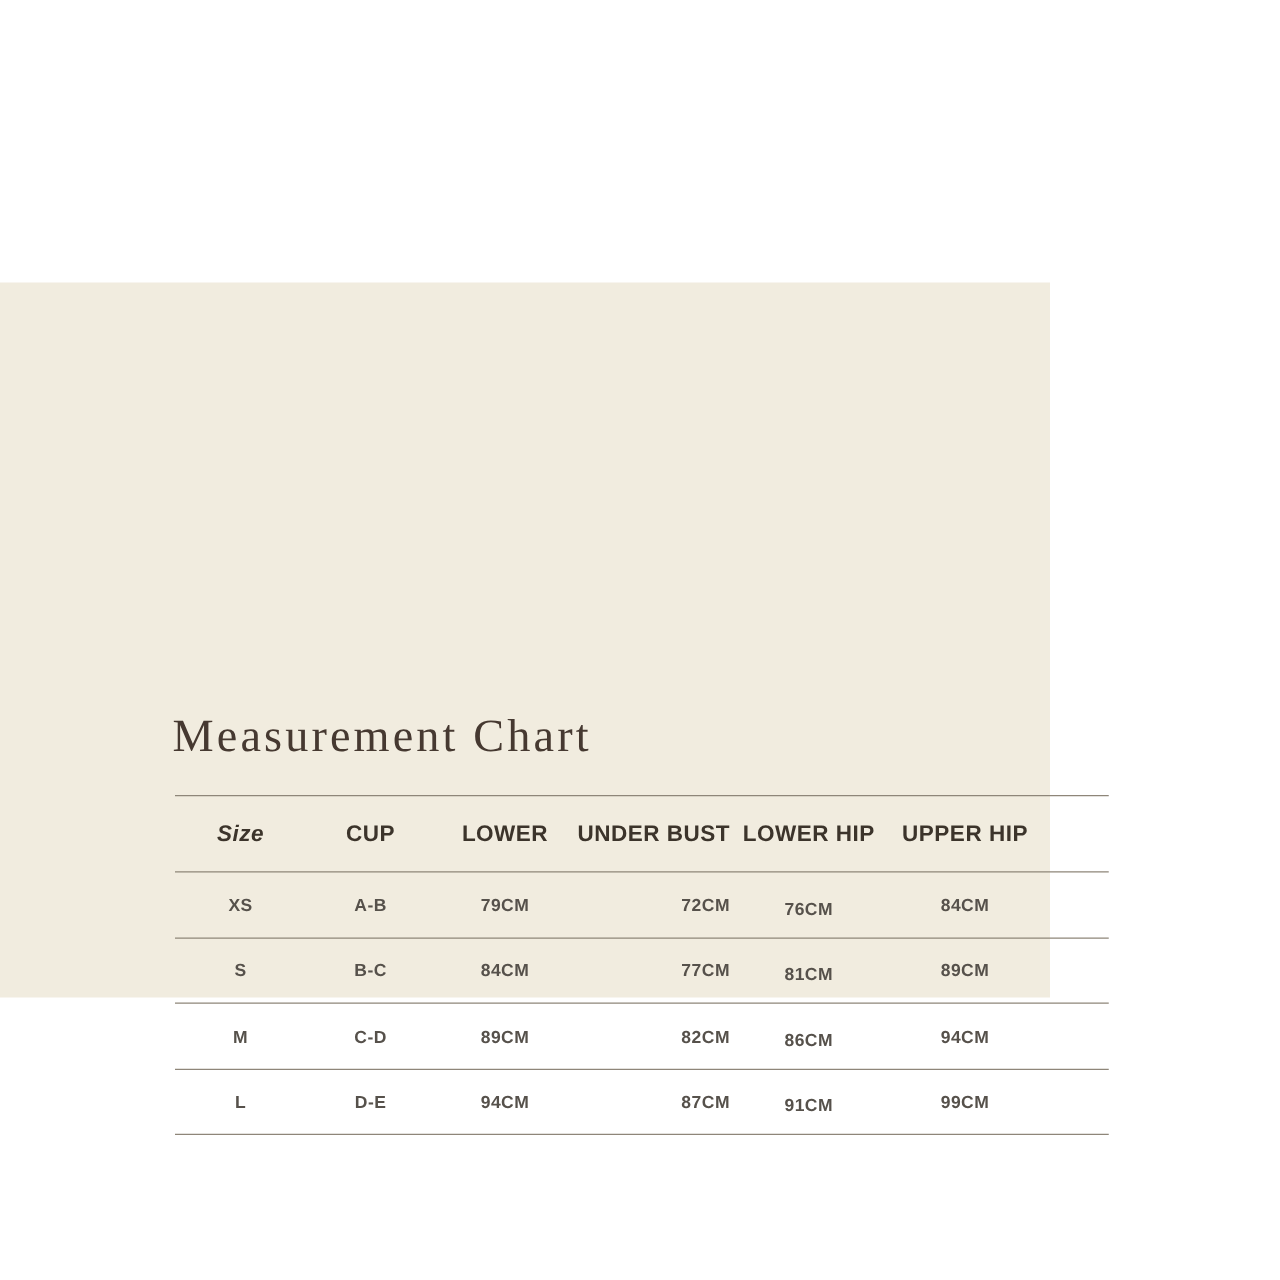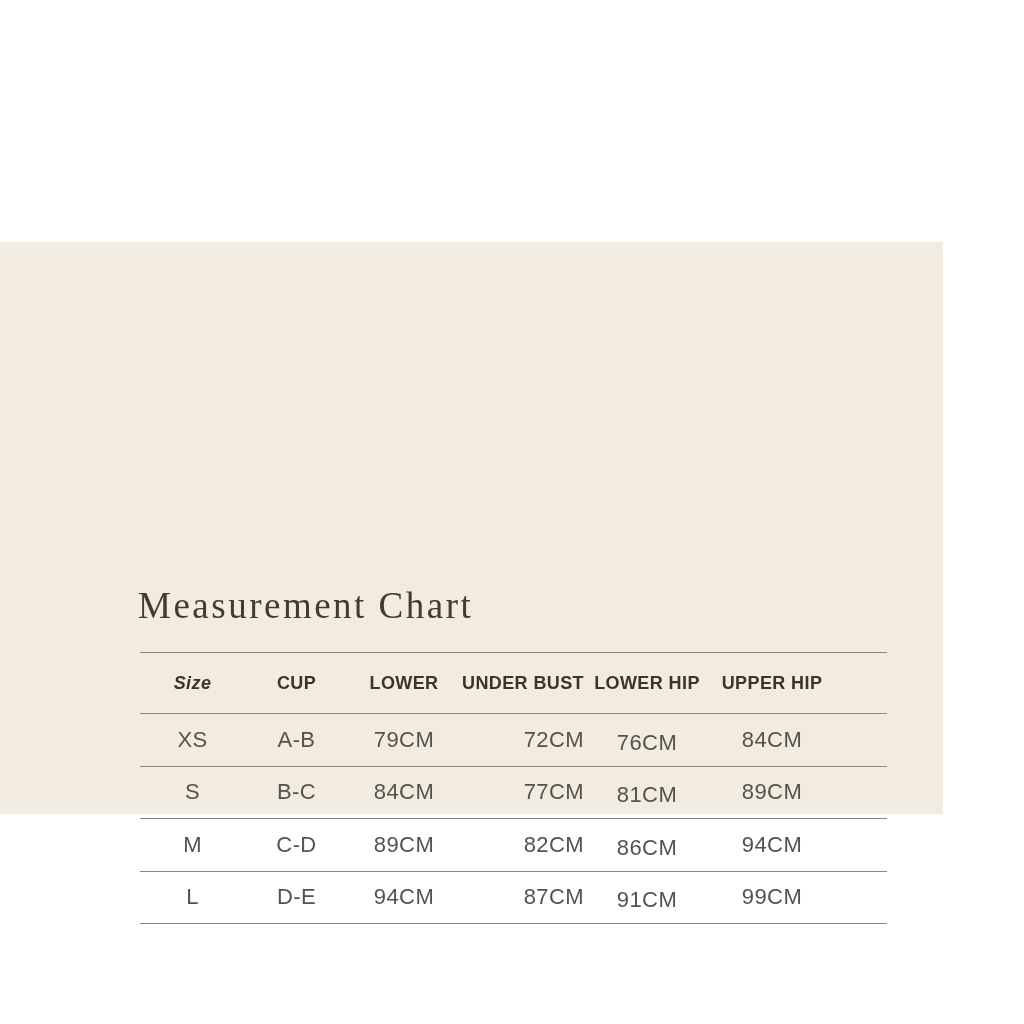--- a/index.html
+++ b/index.html
@@ -11,22 +11,22 @@
   .canvas {
     position: relative;
     width: 1024px;
     height: 1024px;
     background: var(--page-bg, #ffffff);
     overflow: hidden;
   }
   .panel {
     position: absolute;
     left: 0;
-    top: 242px;
-    width: 943px;
+    top: 226px;
+    width: 840px;
     height: 572px;
     background: var(--panel-bg, #F1ECDF);
   }
   .page-title {
     position: absolute;
     left: 138px;
     top: 342px;
     font-family: "Liberation Serif", serif;
     font-size: 37px;
     font-weight: 400;
@@ -61,22 +61,22 @@
   .c5 { width: 177px; padding-right: 53px; }
   .head .cell {
     font-size: 18px;
     font-weight: 700;
     letter-spacing: 0.4px;
     color: var(--header-color, #3C342B);
     white-space: nowrap;
   }
   .head .cell.italic { font-style: italic; }
   .body .cell {
-    font-size: 22px;
-    font-weight: 400;
+    font-size: 14px;
+    font-weight: 700;
     letter-spacing: 0.4px;
     color: var(--cell-color, #56514B);
     white-space: nowrap;
   }
   
   .body .cell.c4 { transform: translateY(3px); }
 </style>
 </head>
 <body>
 

